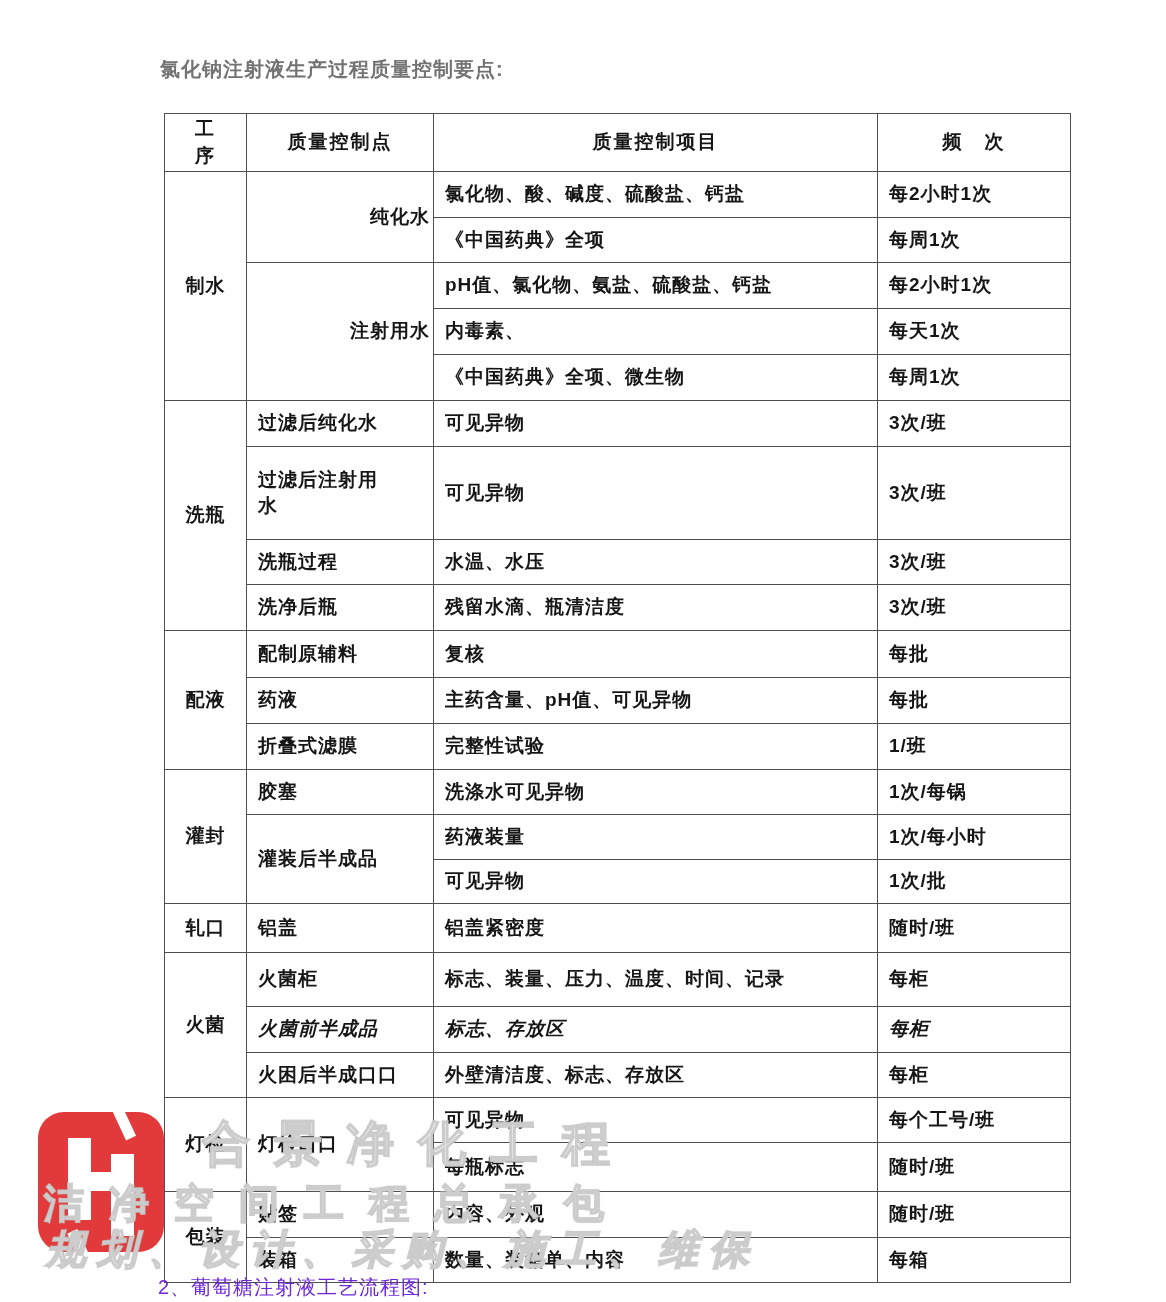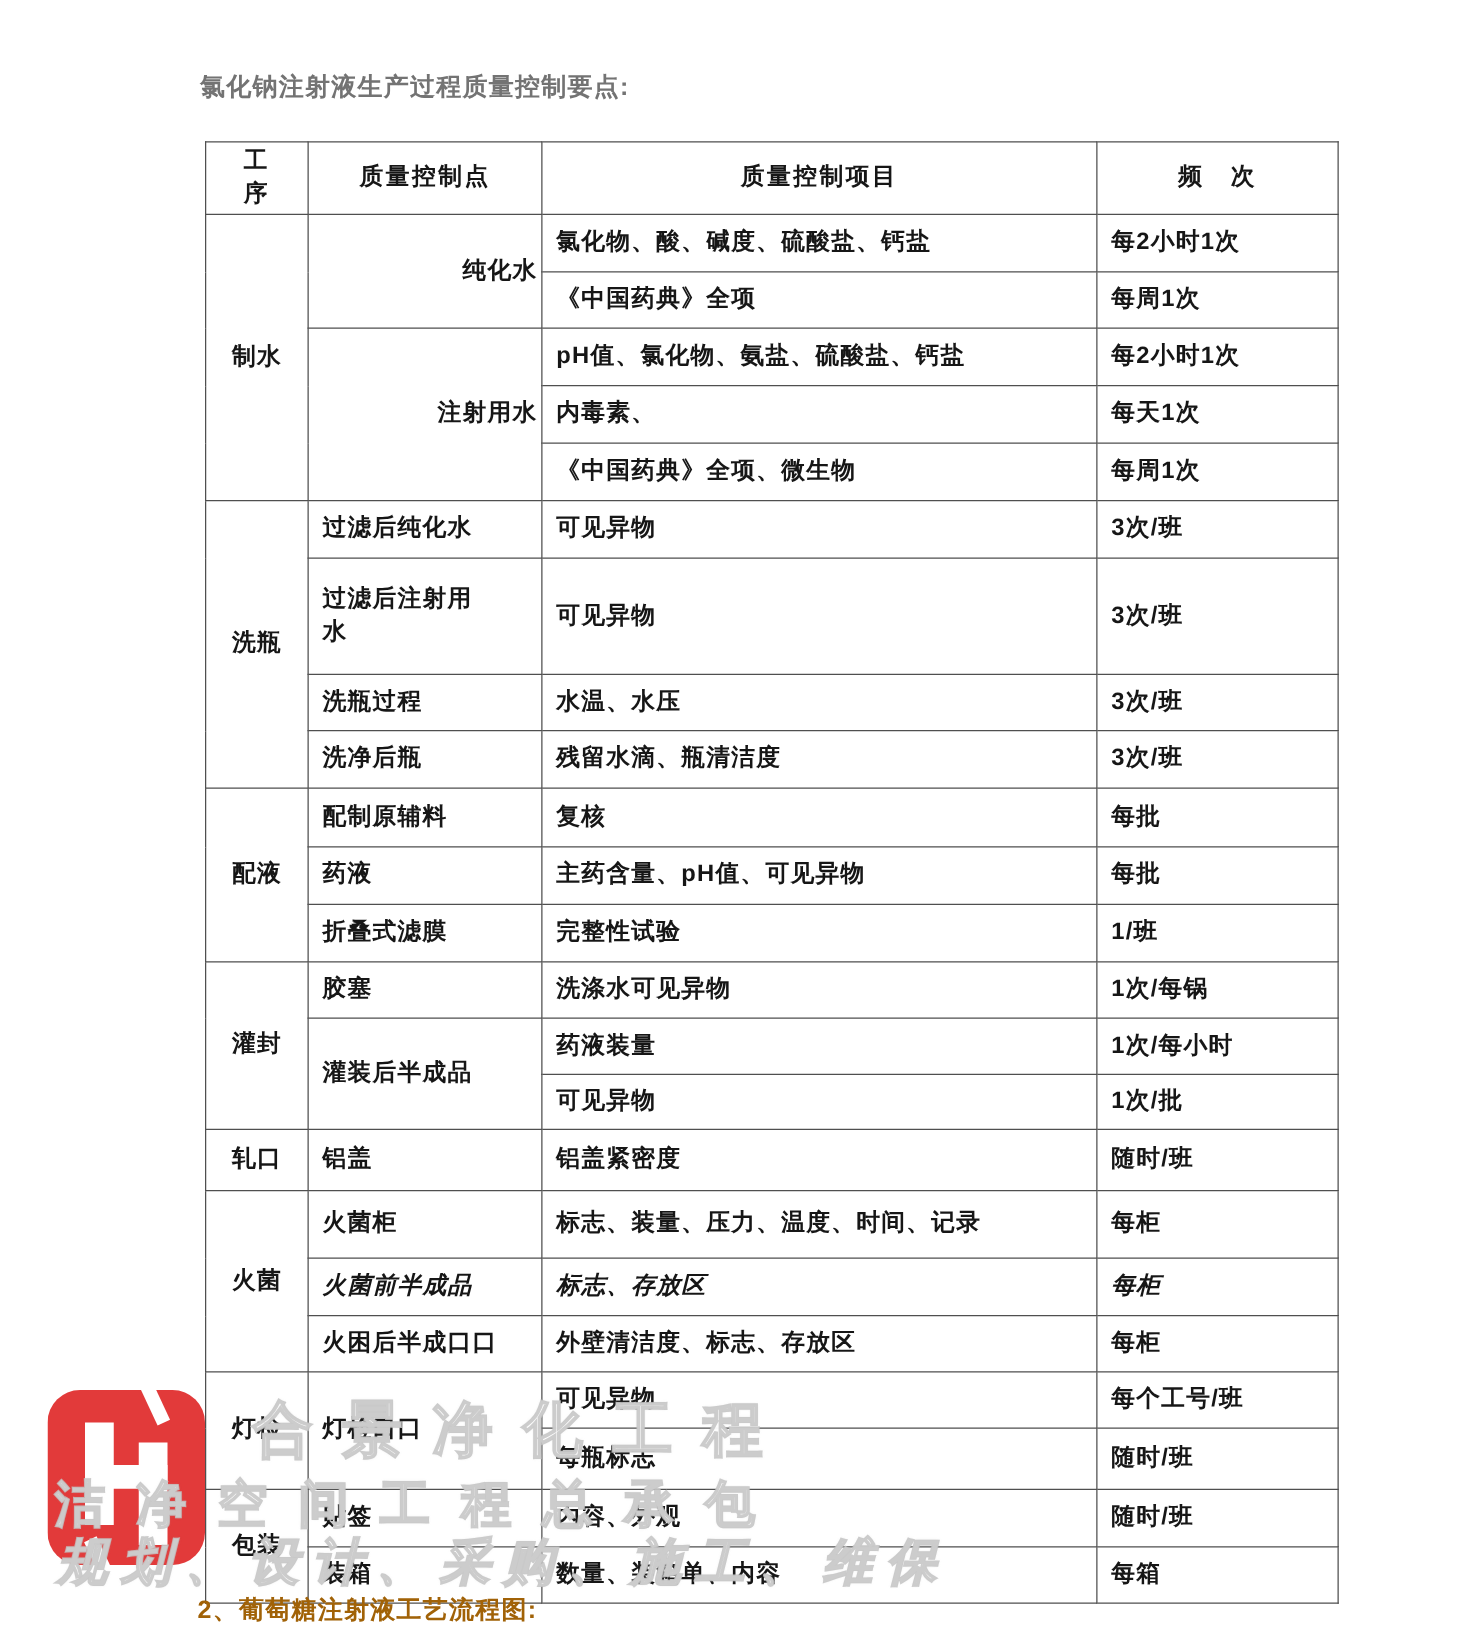--- a/index.html
+++ b/index.html
@@ -21,21 +21,21 @@
     font-size:19px;font-weight:700;color:#161616;
     padding:2px 6px 2px 11px;vertical-align:middle;text-align:left;
     white-space:pre-line;line-height:1.4;letter-spacing:1px;
     overflow:hidden;
   }
   table.qc th{height:43px;text-align:center;padding:2px 22px;letter-spacing:2px;}
   table.qc td.proc{text-align:center;padding:2px 3px;}
   table.qc td.center{text-align:right;padding:2px 3px;}
   .doc-footer{
     position:absolute;left:158px;top:1274px;
-    font-size:20px;font-weight:700;letter-spacing:1px;color:#a16207;
+    font-size:20px;font-weight:400;letter-spacing:1px;color:#6d28d9;
   }
   
   .wm-logo{position:absolute;left:38px;top:1112px;width:126px;height:146px;z-index:6;}
   .wm-text{
     position:absolute;z-index:7;font-weight:700;
     color:rgba(255,255,255,0.93);
     -webkit-text-stroke:1.5px rgba(195,195,195,0.85);
     text-shadow:0 0 2px rgba(180,180,180,0.6);
     white-space:nowrap;
   }

